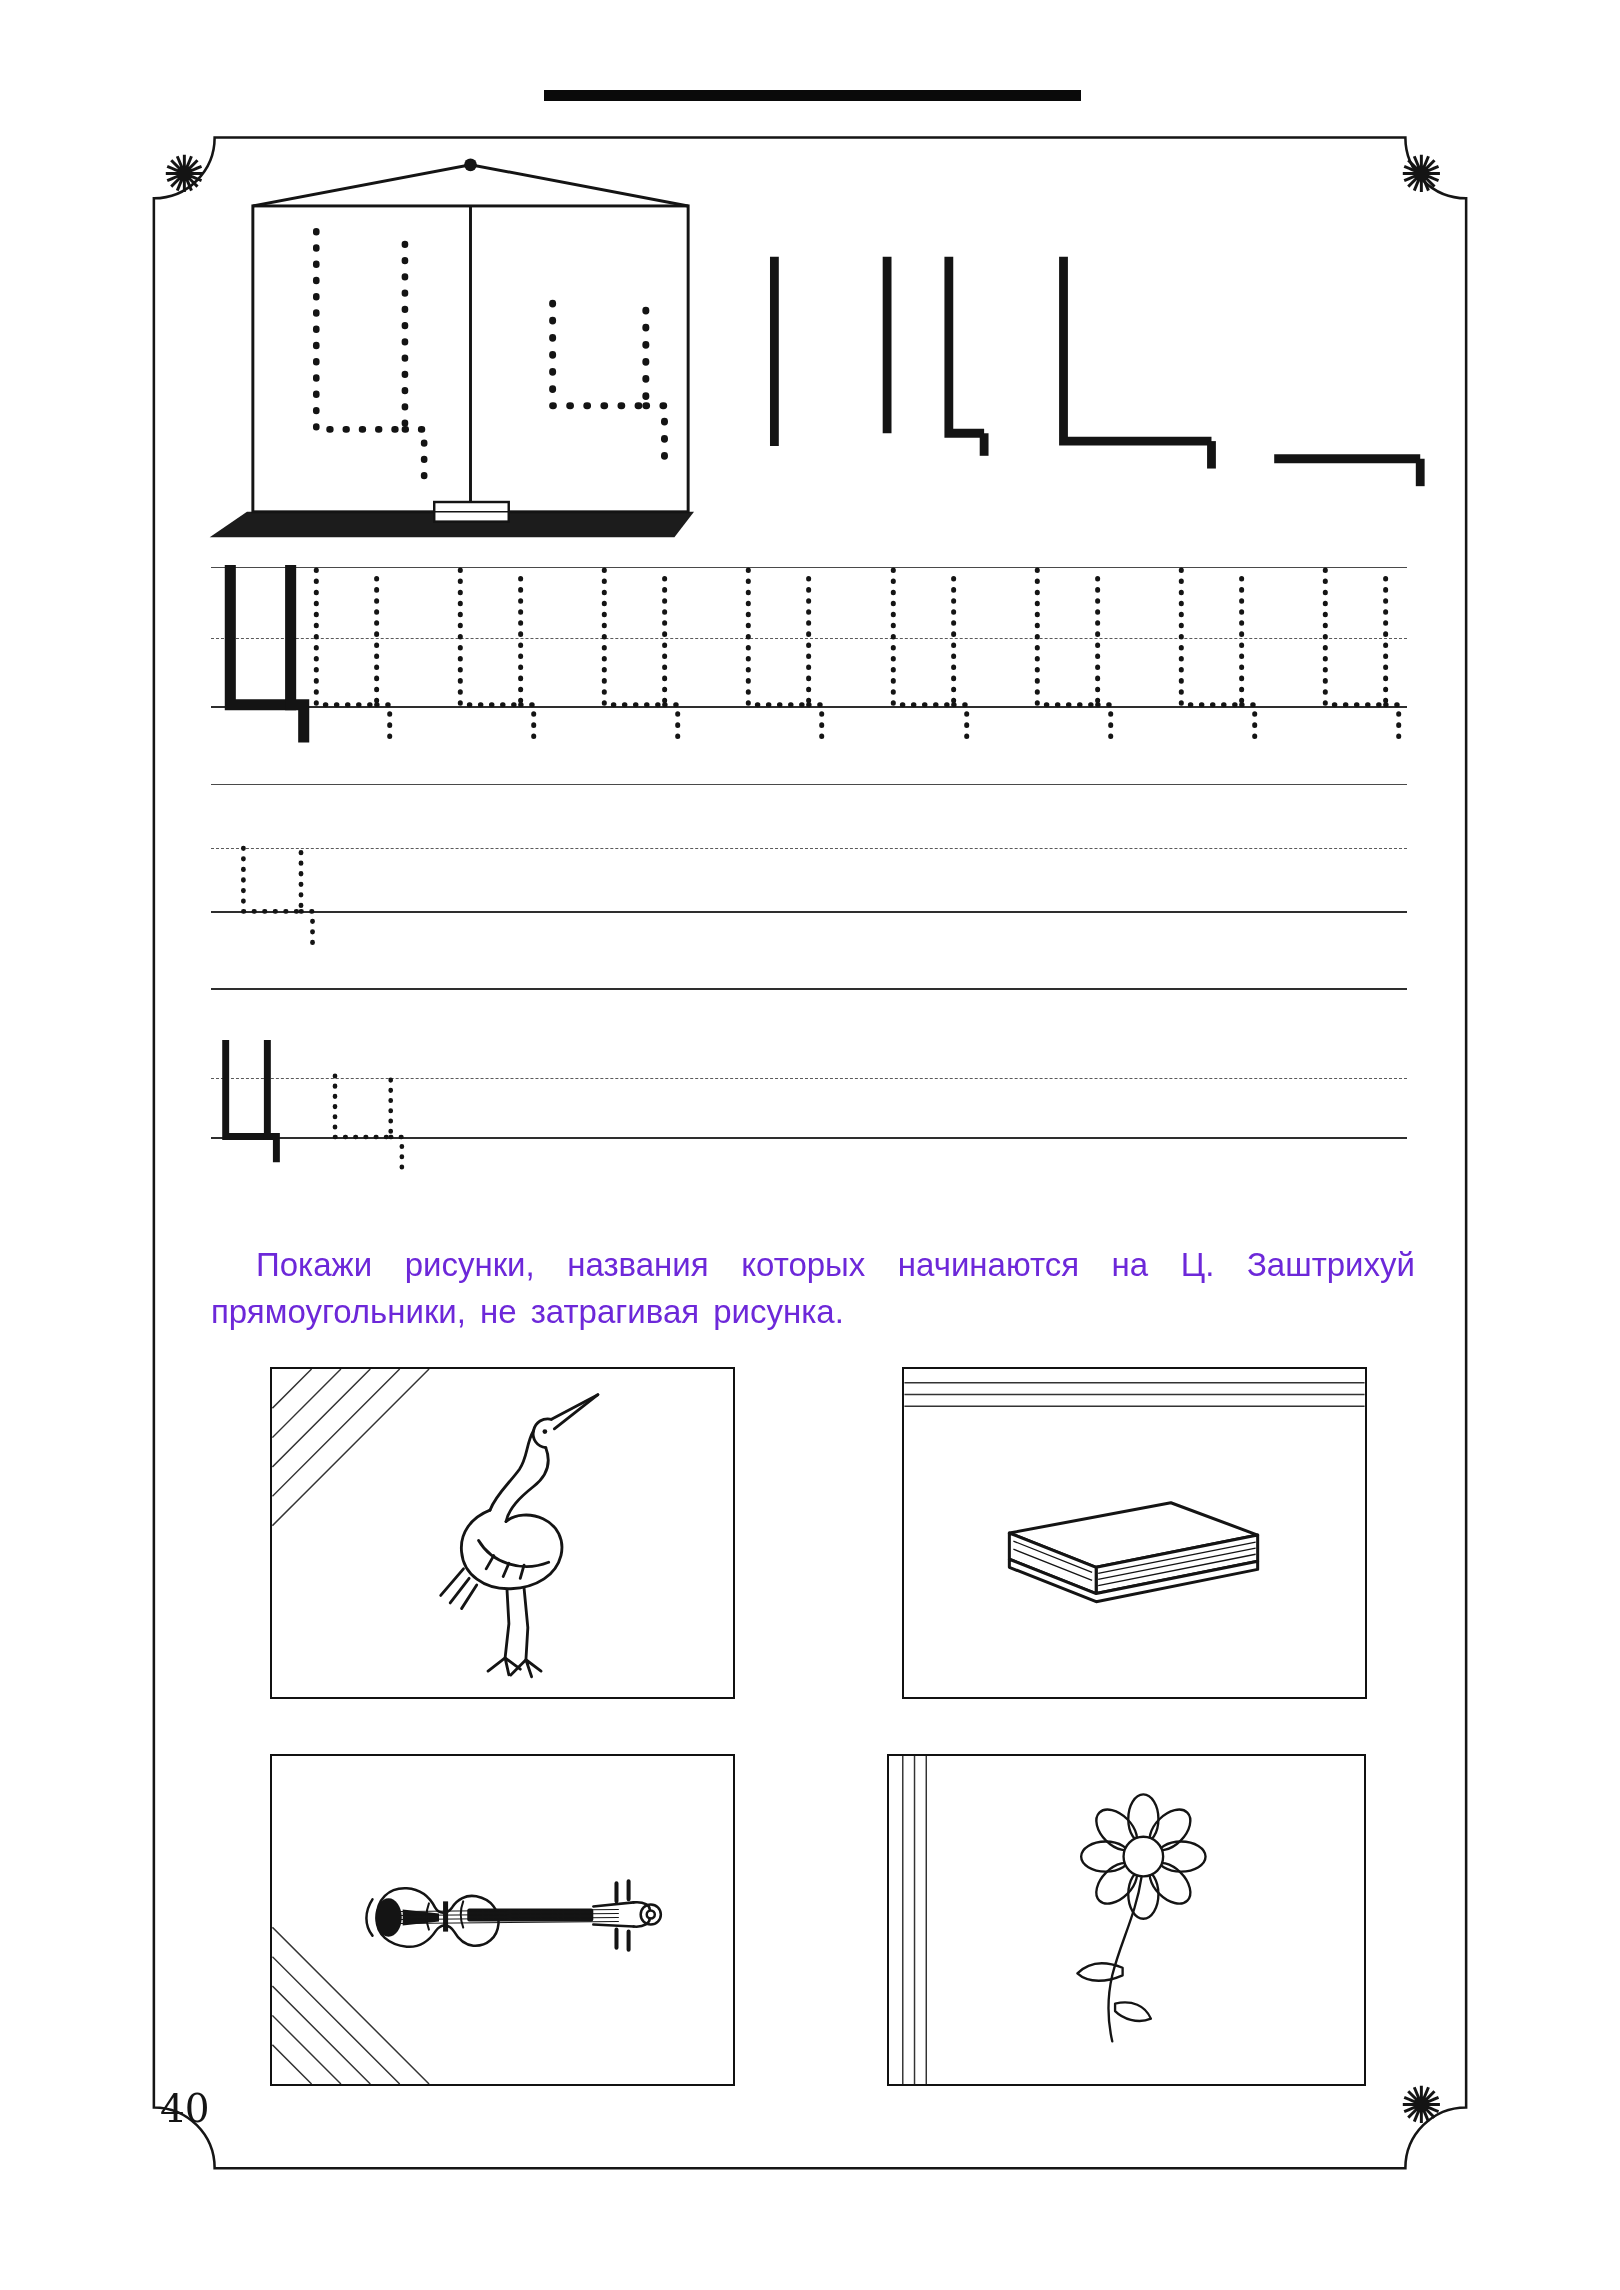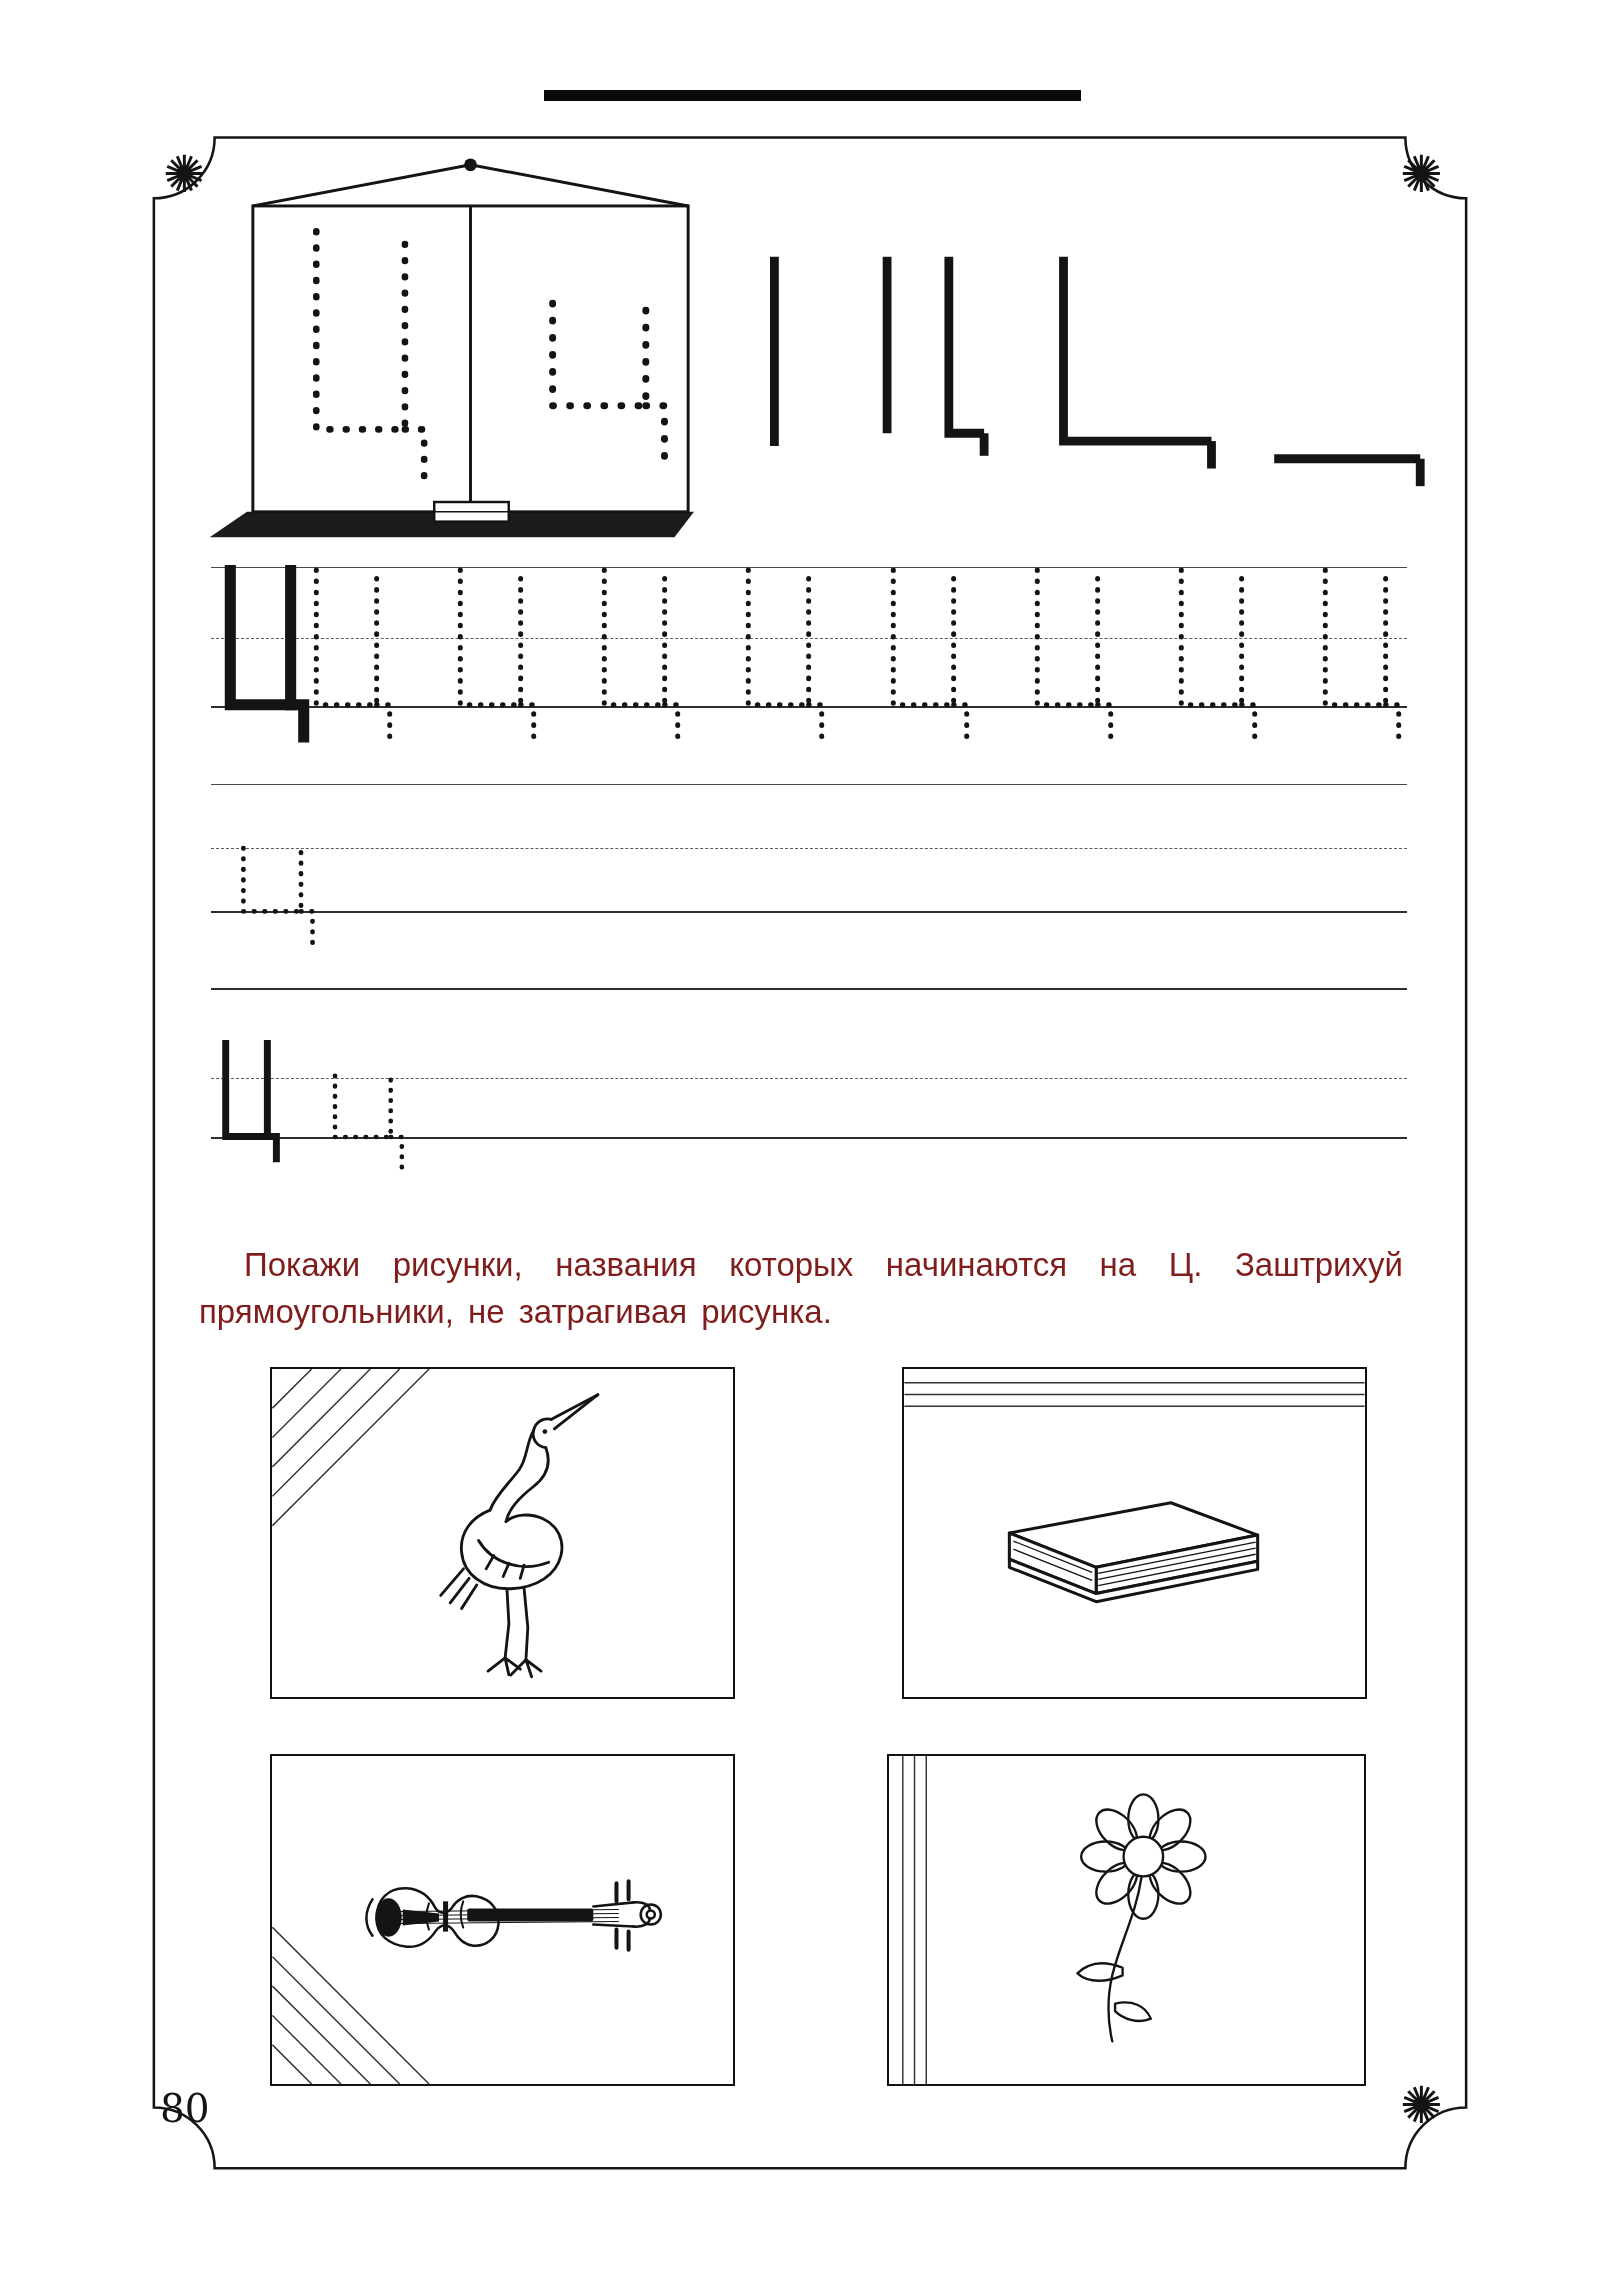--- a/index.html
+++ b/index.html
@@ -1,22 +1,22 @@
 <!DOCTYPE html>
 <html><head>
 <meta charset="utf-8">
 <style>
   html,body{margin:0;padding:0;background:#ffffff;}
   #page{position:relative;width:1620px;height:2291px;background:#ffffff;overflow:hidden;
         font-family:"Liberation Sans",sans-serif;color:#111;}
   .abs{position:absolute;}
   .sun{position:absolute;font-family:"DejaVu Sans",sans-serif;font-size:51px;line-height:1;color:#141414;}
   .pagenum{position:absolute;left:160px;top:2086px;font-family:"DejaVu Serif",serif;font-size:39px;color:#141414;}
-  .instruction{position:absolute;left:199px;top:1208px;width:1204px;font-size:33px;line-height:1.43;
-               text-align:justify;text-indent:45px;color:#7f1d1d;word-spacing:4.9px;}
+  .instruction{position:absolute;left:211px;top:1208px;width:1204px;font-size:33px;line-height:1.43;
+               text-align:justify;text-indent:45px;color:#6d28d9;word-spacing:4.9px;}
   .topbar{position:absolute;left:544px;top:90px;width:537px;height:10.8px;background:#0a0a0a;}
   .rule-row{position:absolute;left:211px;width:1196px;}
   .rule-line{position:absolute;left:0;width:100%;height:0;border-top:2.2px solid #2e2e2e;}
   .rule-line.thin{border-top:1.8px solid #4a4a4a;}
   .rule-line.dashed{border-top:1.7px dashed #5a5a5a;}
   .rule-line.standalone{left:211px;width:1196px;}
   .letter{position:absolute;}
   .letter svg{display:block;}
   .pic-box{position:absolute;border:2.5px solid #111;background:#fff;}
   .pic-box svg{position:absolute;}
@@ -245,21 +245,21 @@
       <ellipse cx="150" cy="48" rx="16" ry="26" transform="rotate(225 150 88)"></ellipse>
       <ellipse cx="150" cy="48" rx="16" ry="26" transform="rotate(270 150 88)"></ellipse>
       <ellipse cx="150" cy="48" rx="16" ry="26" transform="rotate(315 150 88)"></ellipse>
       <circle cx="150" cy="88" r="21" fill="#ffffff"></circle>
       <path d="M148 110 C142 150 126 178 117 214 C111 240 112 262 117 284"></path>
       <path d="M128 206 C108 198 92 200 80 212 C92 223 112 221 128 214 Z"></path>
       <path d="M120 244 C138 240 152 246 158 260 C144 266 128 260 120 252 Z"></path>
     </svg>
   </div>
 
-  <span class="pagenum">80</span>
+  <span class="pagenum">40</span>
 
 <div class="letter" style="left: 294px; top: 224px;">
       <svg viewBox="0 0 100 180" width="148" height="266">
         <g fill="none" stroke="#141414" stroke-width="4.5" stroke-linecap="round" stroke-dasharray="0.5 10.5">
           <path d="M15 5 V139 H75 V5"></path>
           <path d="M75 139 H88 V171"></path>
         </g>
       </svg>
     </div>
     <div class="letter" style="left: 529px; top: 297px;">

